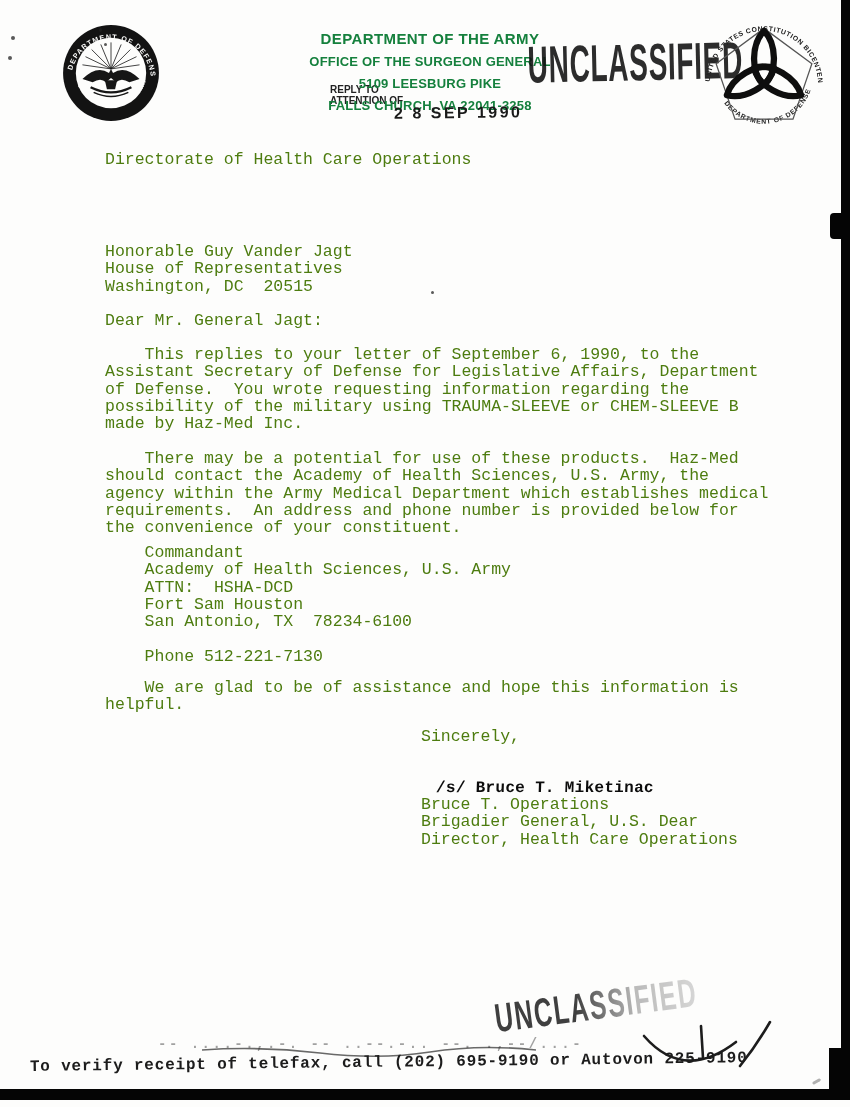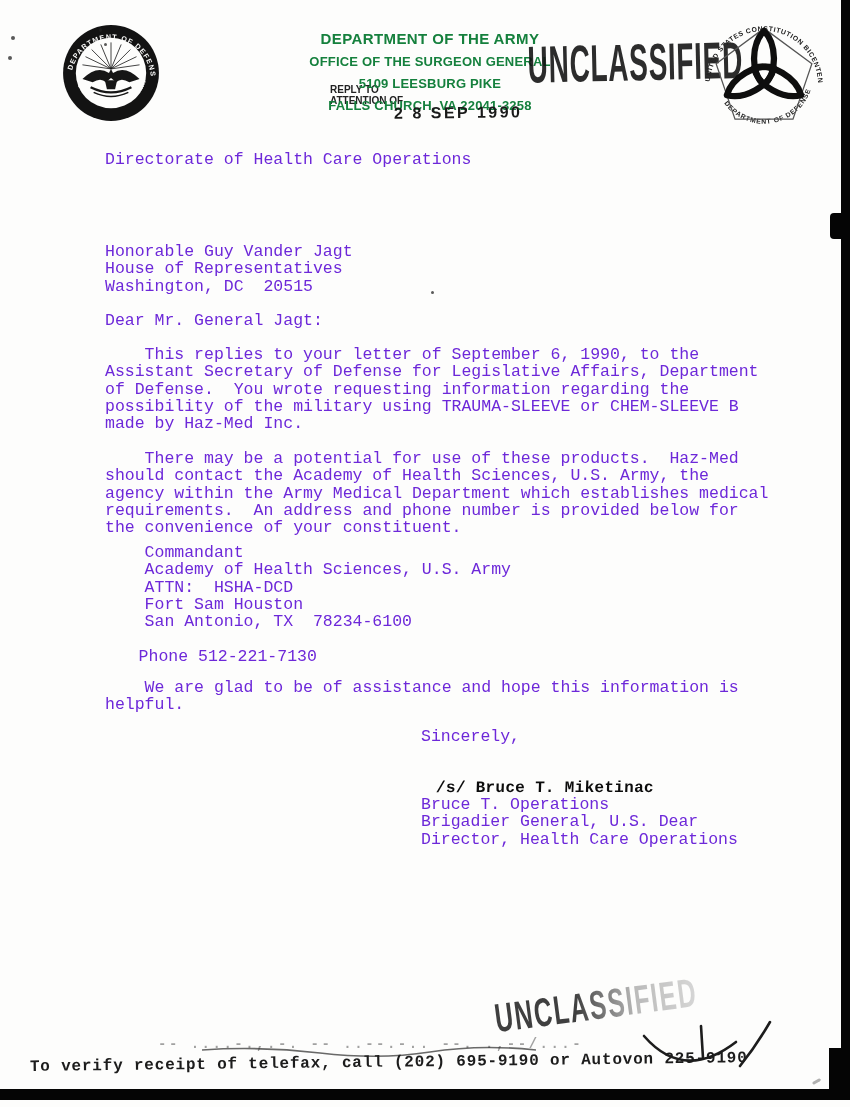--- a/index.html
+++ b/index.html
@@ -5,21 +5,21 @@
   html,body{margin:0;padding:0;}
   #page{
     position:relative; width:850px; height:1107px;
     background:#fdfdfc; overflow:hidden;
     font-family:"Liberation Sans", sans-serif; color:#111;
   }
   .abs{position:absolute;}
   pre.mono{
     margin:0; white-space:pre;
     font-family:"Liberation Mono", monospace;
-    font-size:16.5px; line-height:17.3px; color:#6d28d9;
+    font-size:16.5px; line-height:17.3px; color:#4d7c0f;
     font-weight:500; letter-spacing:0;
   }
   
   .lh-center{left:308px; top:30px; width:244px; text-align:center; color:#15803d;}
   .lh-l1{font-size:15px; font-weight:bold; letter-spacing:.4px;}
   .lh-sm{font-size:13px; font-weight:bold; letter-spacing:.2px; margin-top:7px;}
   .date-stamp{
     left:394px; top:104px; font-weight:bold; font-size:16px;
     letter-spacing:2.5px; color:#1a1a1a; transform:rotate(-.6deg);
     font-family:"Liberation Sans", sans-serif;
@@ -45,21 +45,21 @@
     -webkit-mask-image:linear-gradient(90deg,#000 0%,#000 40%,rgba(0,0,0,.35) 70%,rgba(0,0,0,.2) 100%);
     mask-image:linear-gradient(90deg,#000 0%,#000 40%,rgba(0,0,0,.35) 70%,rgba(0,0,0,.2) 100%);
   }
   
   .office{left:105px; top:151px;}
   .recipient{left:105px; top:243px;}
   .salutation{left:105px; top:312px;}
   .para1{left:105px; top:346px;}
   .para2{left:105px; top:450px;}
   .address{left:105px; top:544px;}
-  .phone{left:99px; top:648px;}
+  .phone{left:105px; top:648px;}
   .para3{left:105px; top:679px;}
   .closing{left:421px; top:728px;}
   .signature{
     left:436px; top:779px; font-family:"Liberation Mono", monospace;
     font-size:16px; font-weight:bold; color:#0c0c0c; letter-spacing:.3px;
     transform:skewX(-2deg);
   }
   .sigblock{left:421px; top:796px;}
   
   .faded-line{

